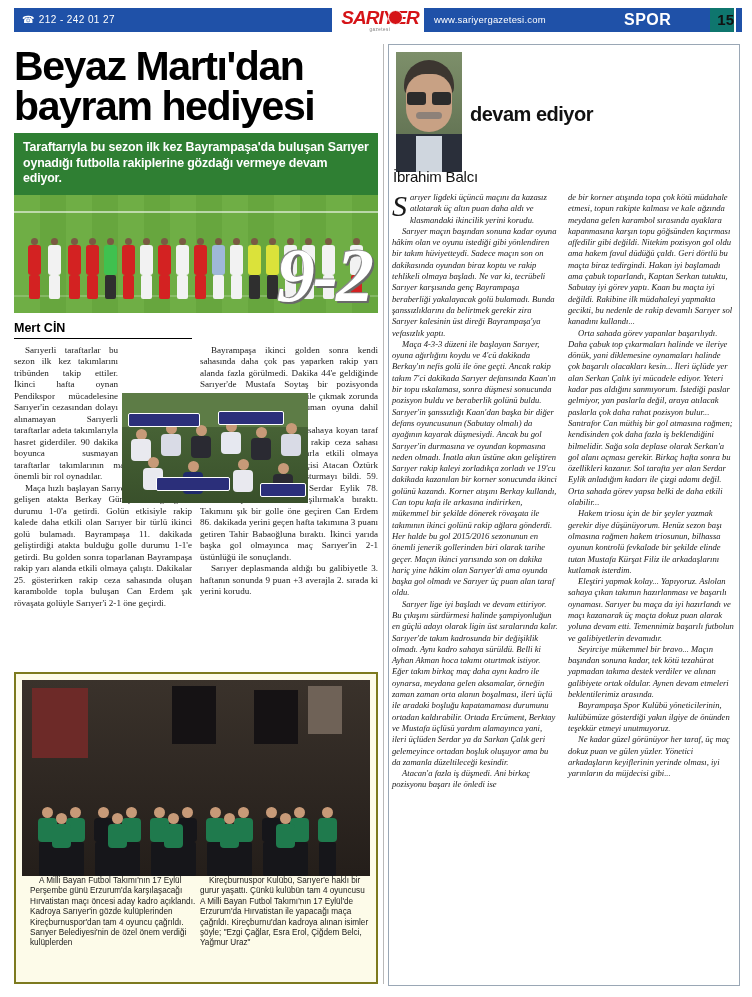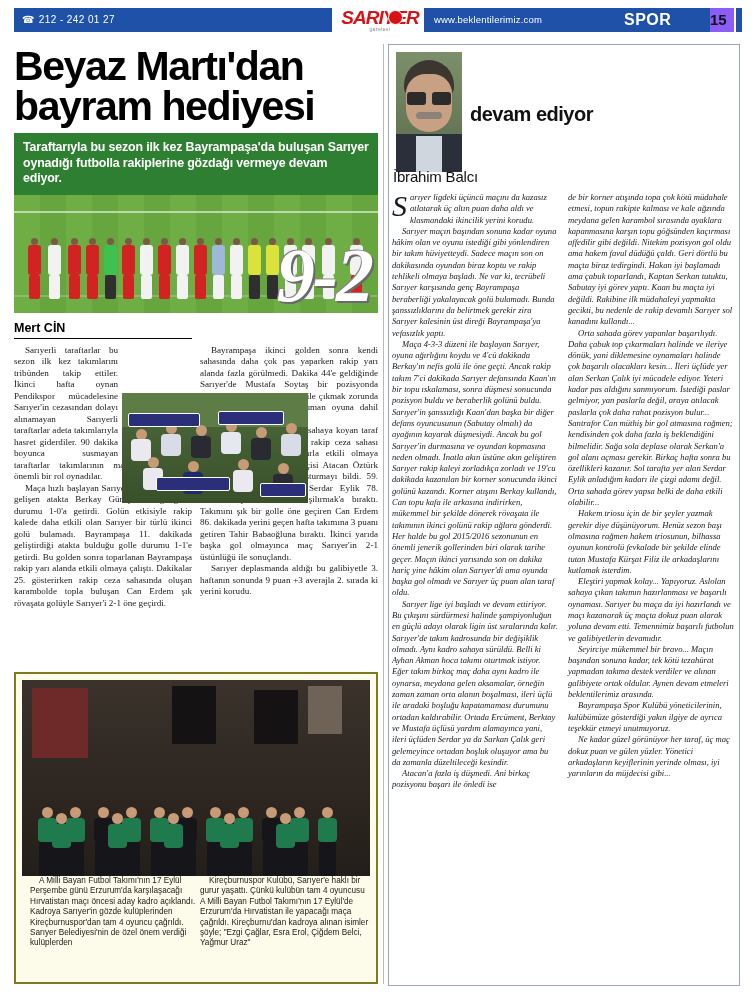--- a/index.html
+++ b/index.html
@@ -45,22 +45,22 @@
     position:absolute;left:434px;top:0;height:24px;line-height:24px;color:#fff;
     font-family:"Liberation Sans",sans-serif;font-size:9.5px;letter-spacing:.2px;
   }
   .mast-section{
     position:absolute;left:624px;top:0;height:24px;line-height:24px;color:#fff;
     font-family:"Liberation Sans",sans-serif;font-weight:bold;font-size:16px;
     letter-spacing:.5px;
   }
   .mast-page{
     position:absolute;left:710px;top:0;width:24px;height:24px;line-height:24px;
-    background:#8b5cf6;color:#111;font-family:"Liberation Sans",sans-serif;
-    font-weight:bold;font-size:15px;text-align:left;
+    background:#0f766e;color:#111;font-family:"Liberation Sans",sans-serif;
+    font-weight:bold;font-size:15px;text-align:right;
   }
   .mast-tick{position:absolute;left:736px;top:0;width:6px;height:24px;background:#1f51a8;}
 
   
   .vrule{position:absolute;left:383px;top:44px;width:1px;height:940px;background:#b9b9b9;}
 
   
   .left{position:absolute;left:14px;top:46px;width:364px;}
   .headline{
     font-family:"Liberation Sans",sans-serif;font-weight:bold;
@@ -181,21 +181,21 @@
     <div class="mast-phone">
       <span class="phone-icon">☎</span><span>212 - 242 01 27</span>
     </div>
 
     <div class="mast-logo">
       <span class="logo-word">SARIYER</span>
       <span class="logo-badge"></span>
       <span class="logo-sub">gazetesi</span>
     </div>
 
-    <div class="mast-url">www.beklentilerimiz.com</div>
+    <div class="mast-url">www.sariyergazetesi.com</div>
     <div class="mast-section">SPOR</div>
     <div class="mast-page">15</div>
   </div>
 
   <div class="vrule"></div>
 
   <div class="left">
     <h1 class="headline">
       <span>Beyaz Martı'dan</span><br>
       <span>bayram hediyesi</span>
@@ -476,18 +476,18 @@
       <p>Maça 4-3-3 düzeni ile başlayan Sarıyer, oyuna ağırlığını koydu ve 4'cü dakikada Berkay'ın nefis golü ile öne geçti. Ancak rakip takım 7'ci dakikada Sarıyer defansında Kaan'ın bir topu ıskalaması, sonra düşmesi sonucunda pozisyon buldu ve beraberlik golünü buldu. Sarıyer'in şanssızlığı Kaan'dan başka bir diğer defans oyuncusunun (Sabutay olmalı) da ayağının kayarak düşmesiydi. Ancak bu gol Sarıyer'in durmasına ve oyundan kopmasına neden olmadı. İnatla akın üstüne akın geliştiren Sarıyer rakip kaleyi zorladıkça zorladı ve 19'cu dakikada kazanılan bir korner sonucunda ikinci golünü kazandı. Korner atışını Berkay kullandı, Can topu kafa ile arkasına indirirken, mükemmel bir şekilde dönerek rövaşata ile takımının ikinci golünü rakip ağlara gönderdi. Her halde bu gol 2015/2016 sezonunun en önemli jenerik gollerinden biri olarak tarihe geçer. Maçın ikinci yarısında son on dakika hariç yine hâkim olan Sarıyer'di ama oyunda başka gol olmadı ve Sarıyer üç puan alan taraf oldu.</p>
       <p>Sarıyer lige iyi başladı ve devam ettiriyor. Bu çıkışını sürdürmesi halinde şampiyonluğun en güçlü adayı olarak ligin üst sıralarında kalır. Sarıyer'de takım kadrosunda bir değişiklik olmadı. Aynı kadro sahaya sürüldü. Belli ki Ayhan Akman hoca takımı oturtmak istiyor. Eğer takım birkaç maç daha aynı kadro ile oynarsa, meydana gelen aksamalar, örneğin zaman zaman orta alanın boşalması, ileri üçlü ile aradaki boşluğu kapatamaması durumunu ortadan kaldırabilir. Ortada Ercüment, Berktay ve Mustafa üçlüsü yardım alamayınca yani, ileri üçlüden Serdar ya da Sarkan Çalık geri gelemeyince ortadan boşluk oluşuyor ama bu da zamanla düzeltileceği kesindir.</p>
       <p>Atacan'a fazla iş düşmedi. Ani birkaç pozisyonu başarı ile önledi ise</p>
     </div>
     <div class="rcol rcB">
       <p style="text-indent:0">de bir korner atışında topa çok kötü müdahale etmesi, topun rakipte kalması ve kale ağzında meydana gelen karambol sırasında ayaklara kapanmasına karşın topu göğsünden kaçırması affedilir gibi değildi. Nitekim pozisyon gol oldu ama hakem favul düdüğü çaldı. Geri dörtlü bu maçta biraz tedirgindi. Hakan iyi başlamadı ama çabuk toparlandı, Kaptan Serkan tutuktu, Sabutay iyi görev yaptı. Kaan bu maçta iyi değildi. Rakibine ilk müdahaleyi yapmakta gecikti, bu nedenle de rakip devamlı Sarıyer sol kanadını kullandı...</p>
       <p>Orta sahada görev yapanlar başarılıydı. Daha çabuk top çıkarmaları halinde ve ileriye dönük, yani diklemesine oynamaları halinde çok başarılı olacakları kesin... İleri üçlüde yer alan Serkan Çalık iyi mücadele ediyor. Yeteri kadar pas aldığını sanmıyorum. İstediği paslar gelmiyor, yan paslarla değil, araya atılacak paslarla çok daha rahat pozisyon bulur... Santrafor Can müthiş bir gol atmasına rağmen; kendisinden çok daha fazla iş beklendiğini bilmelidir. Sağa sola deplase olarak Serkan'a gol alanı açması gerekir. Birkaç hafta sonra bu özellikleri kazanır. Sol tarafta yer alan Serdar Eylik anladığım kadarı ile çizgi adamı değil. Orta sahada görev yapsa belki de daha etkili olabilir...</p>
       <p>Hakem triosu için de bir şeyler yazmak gerekir diye düşünüyorum. Henüz sezon başı olmasına rağmen hakem triosunun, bilhassa oyunun kontrolü fevkalade bir şekilde elinde tutan Mustafa Kürşat Filiz ile arkadaşlarını kutlamak isterdim.</p>
       <p>Eleştiri yapmak kolay... Yapıyoruz. Aslolan sahaya çıkan takımın hazırlanması ve başarılı oynaması. Sarıyer bu maça da iyi hazırlandı ve maçı kazanarak üç maçta dokuz puan alarak yoluna devam etti. Temennimiz başarılı futbolun ve galibiyetlerin devamıdır.</p>
       <p>Seyirciye mükemmel bir bravo... Maçın başından sonuna kadar, tek kötü tezahürat yapmadan takıma destek verdiler ve alınan galibiyete ortak oldular. Aynen devam etmeleri beklentilerimiz arasında.</p>
-      <p>Bayrampaşa Spor Kulübü yöneticilerinin, kulübümüze gösterdiği yakın ilgiye de ayrıca teşekkür etmeyi unutmuyoruz.</p>
+      <p>Bayrampaşa Spor Kulübü yöneticilerinin, kulübümüze gösterdiği yakın ilgiye de önünden teşekkür etmeyi unutmuyoruz.</p>
       <p>Ne kadar güzel görünüyor her taraf, üç maç dokuz puan ve gülen yüzler. Yönetici arkadaşların keyiflerinin yerinde olması, iyi yarınların da müjdecisi gibi...</p>
     </div>
   </div>
 
 </div>
 
 </body></html>

